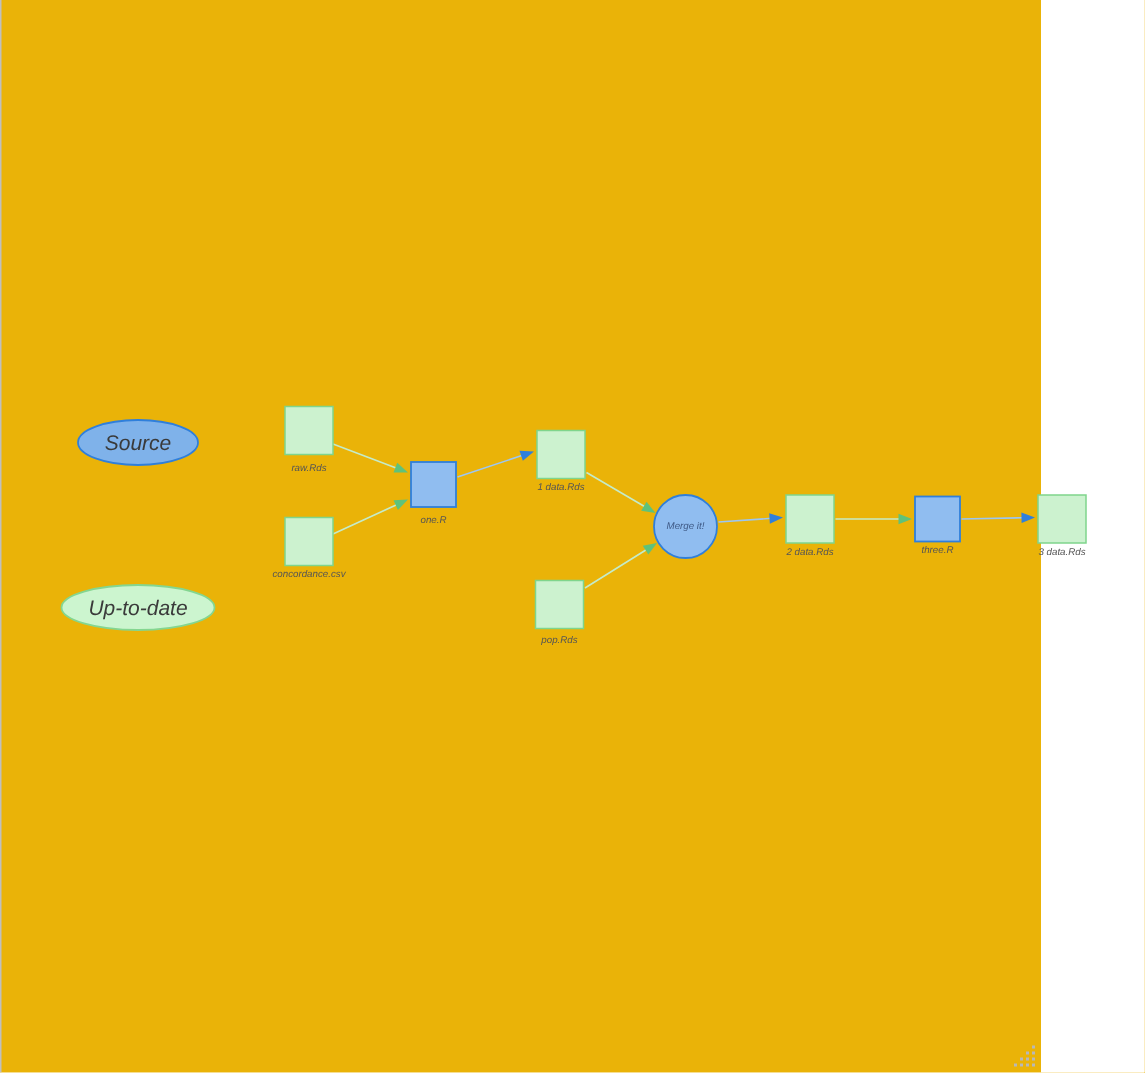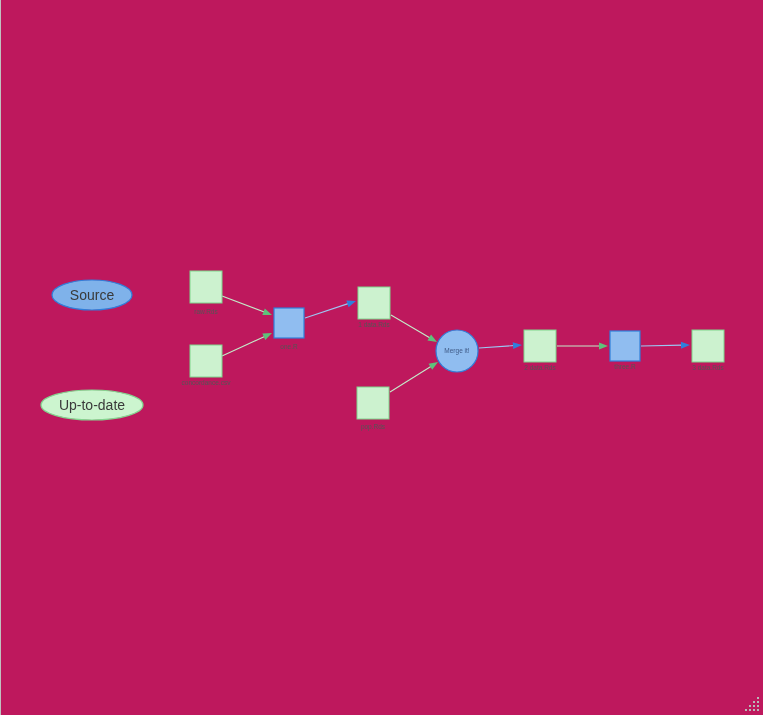--- a/index.html
+++ b/index.html
@@ -8,25 +8,26 @@
     background: #ffffff;
   }
   body {
     width: 763px;
     height: 715px;
     font-family: "Liberation Sans", sans-serif;
     overflow: hidden;
   }
   #canvas {
     position: relative;
-    width: 763px;
+    width: 694px;
     height: 715px;
-    background: #be185d;
+    background: #eab308;
     border-left: 1px solid #c0c0c0;
     box-sizing: border-box;
+    font-style: italic;
   }
   #graph-svg {
     position: absolute;
     left: 0;
     top: 0;
     width: 763px;
     height: 715px;
   }
   .node-label {
     font-family: "Liberation Sans", sans-serif;

